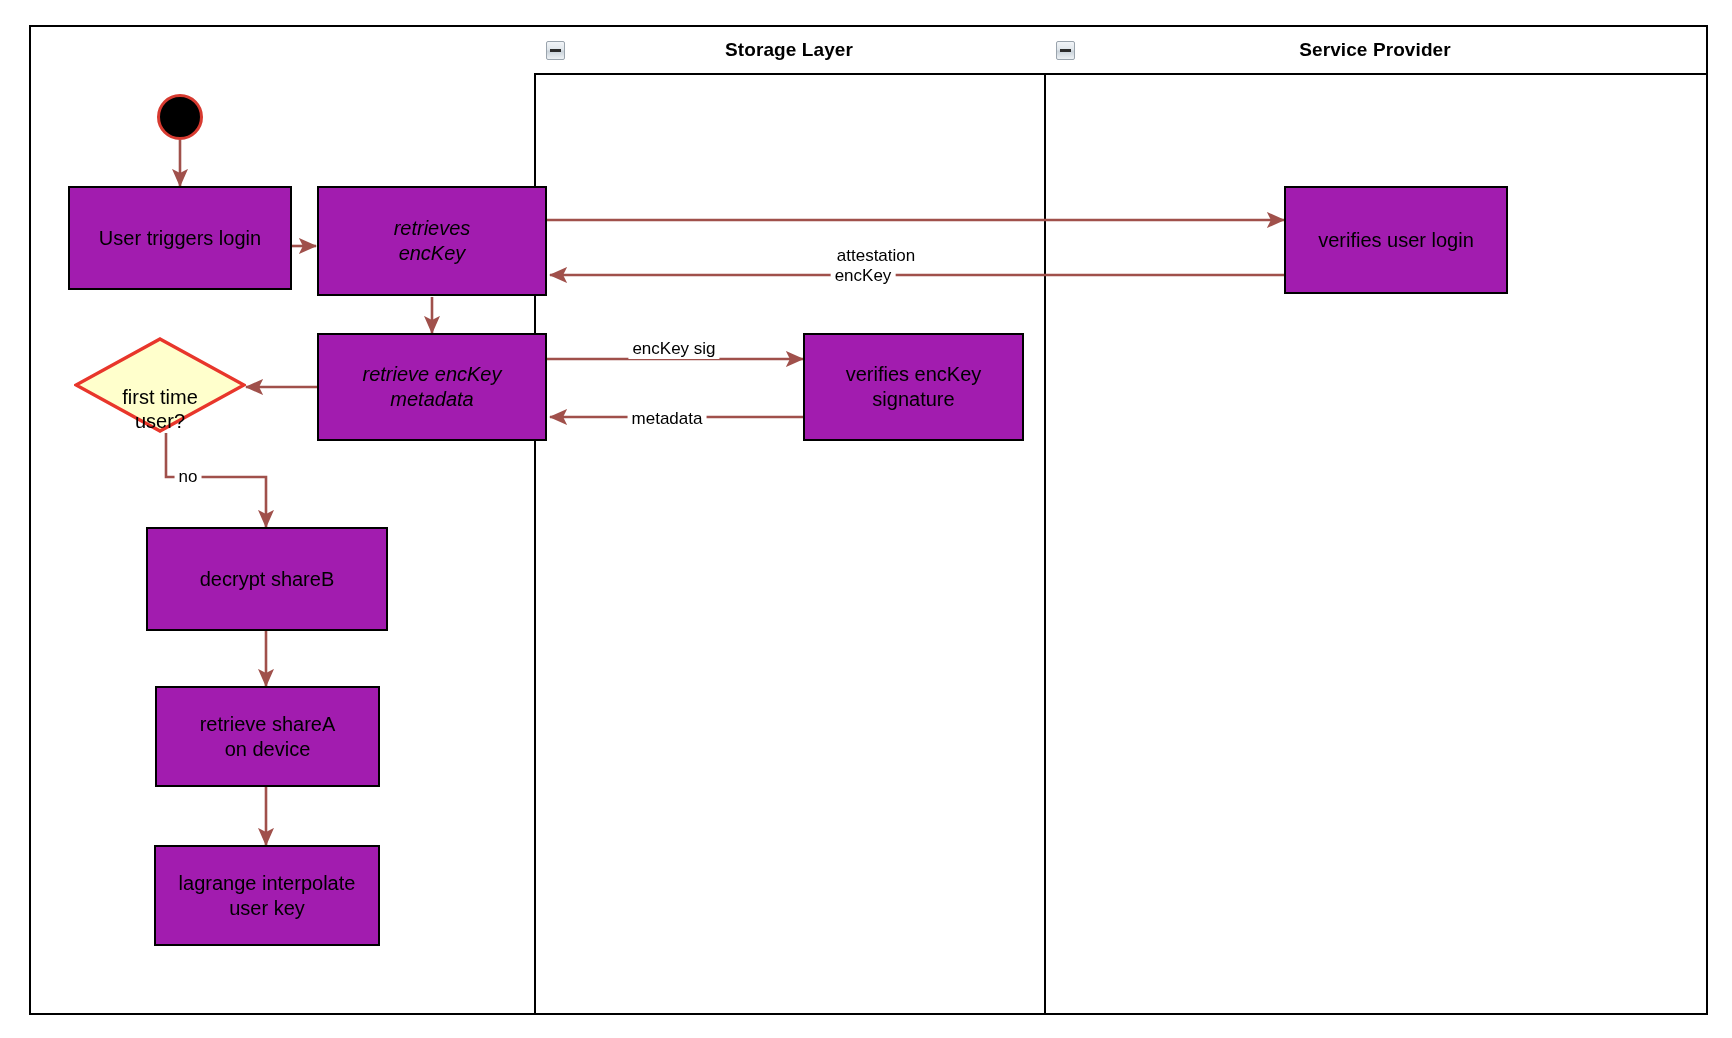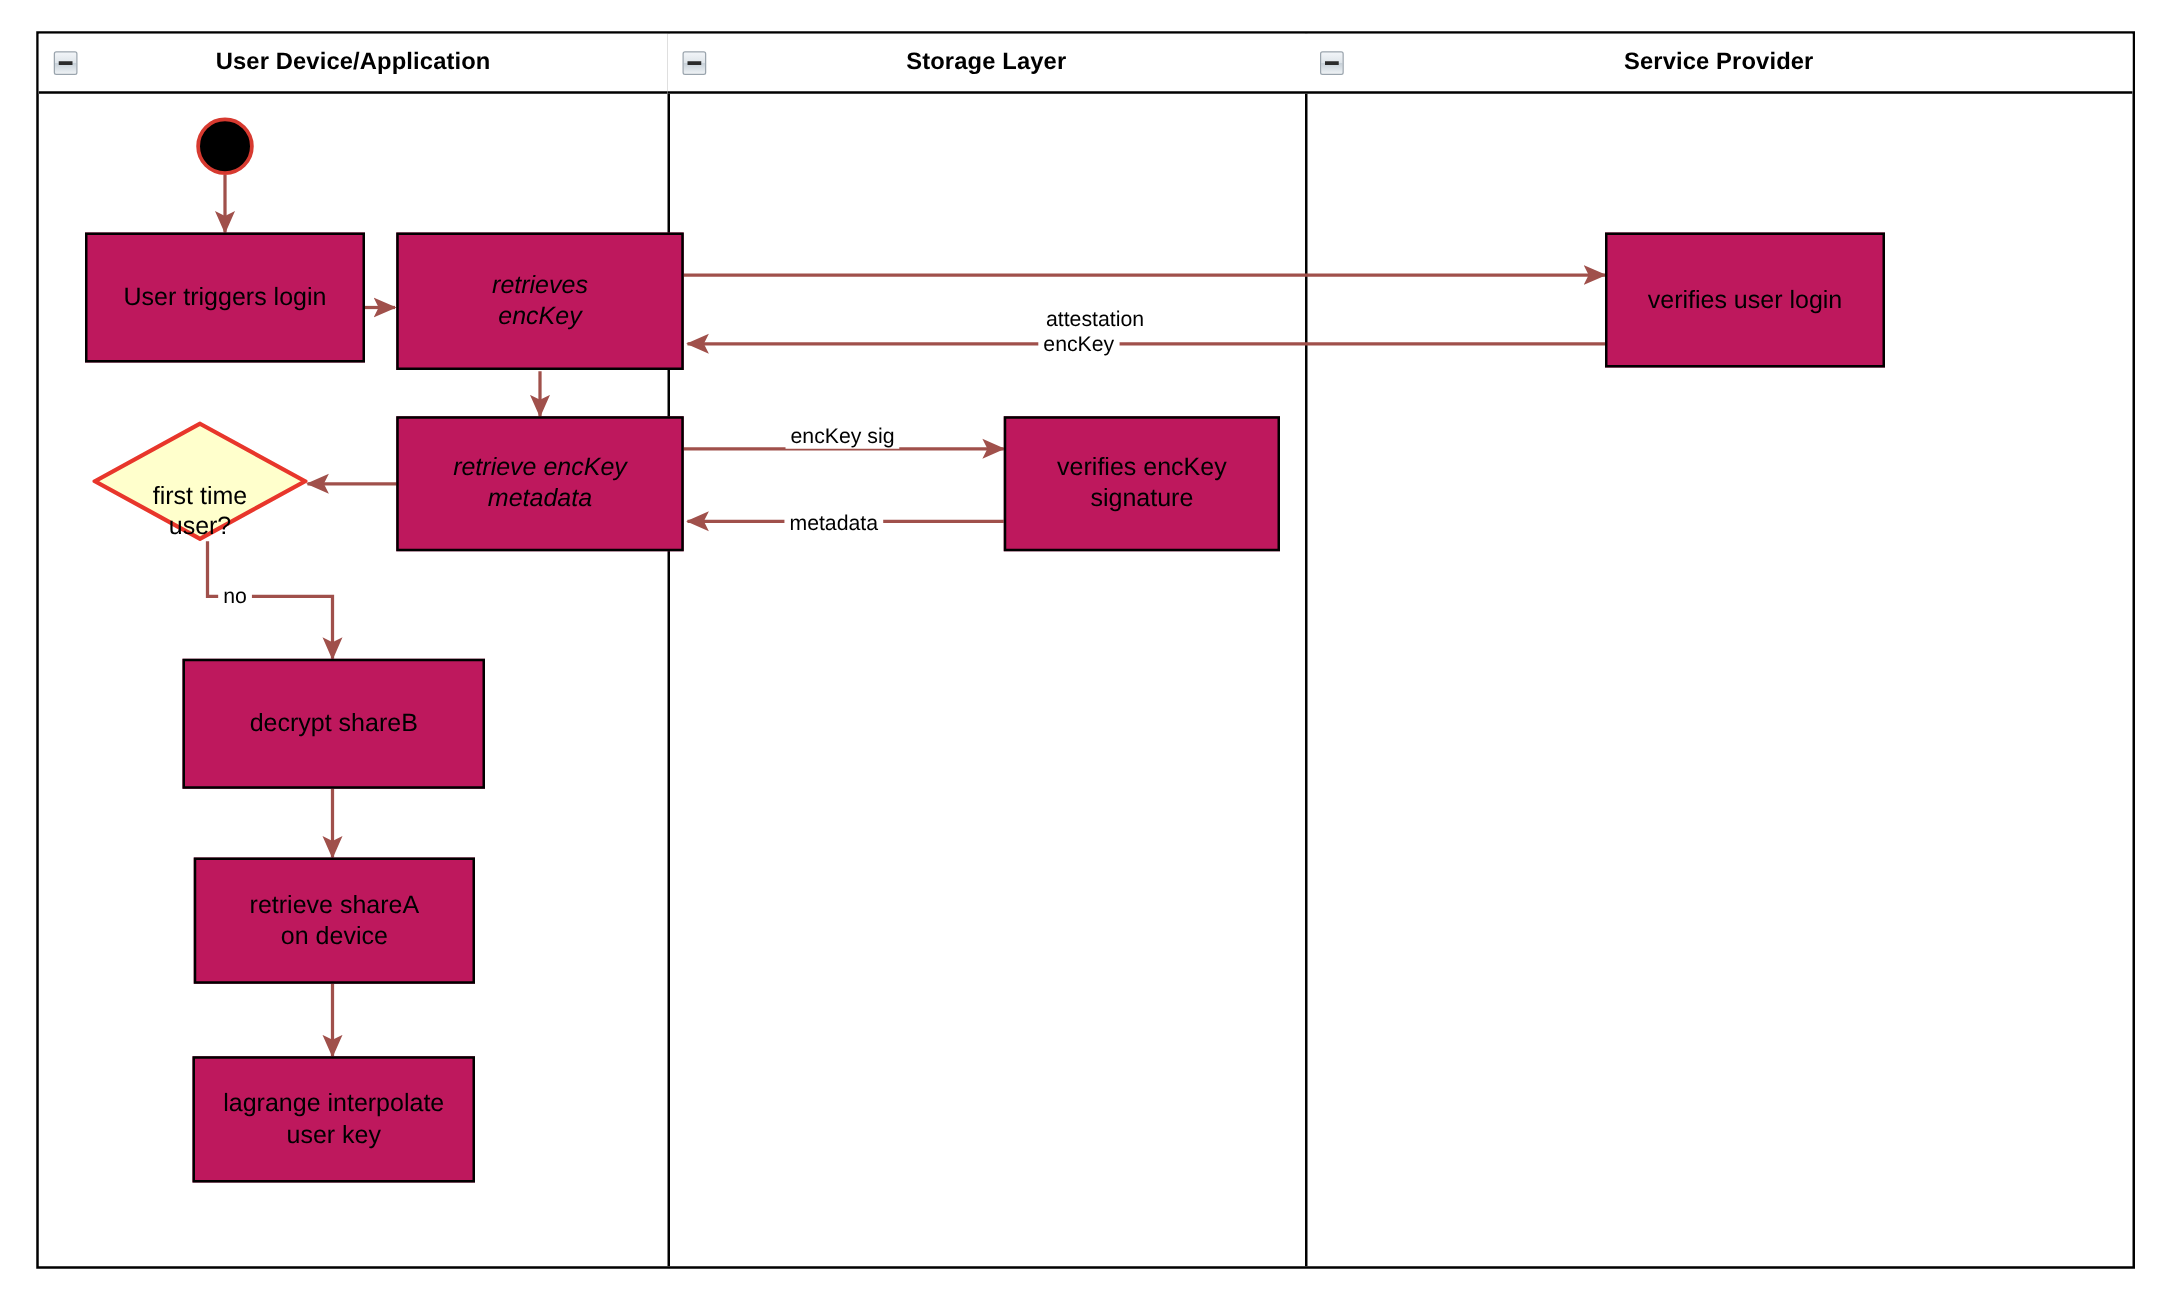--- a/index.html
+++ b/index.html
@@ -80,21 +80,21 @@
     display: block;
     width: 11px;
     height: 3px;
     background: #2b2b2b;
   }
 
   
   .node {
     position: absolute;
     box-sizing: border-box;
-    background: #be185d;
+    background: #a21caf;
     border: 2px solid #000000;
     display: flex;
     align-items: center;
     justify-content: center;
     text-align: center;
     color: #000000;
     font-size: 20px;
     line-height: 1.25;
     padding: 2px 6px;
   }
@@ -154,26 +154,20 @@
 </head>
 <body>
 
 <div id="canvas">
 
   <div class="pool">
 
     <div class="lane-divider" style="left:503px;"></div>
     <div class="lane-divider" style="left:1013px;"></div>
 
-    <div class="lane-header" style="left:0px;width:503px;">
-      <div class="collapse-icon">
-          <i></i>
-        </div>
-      <div class="lane-title">User Device/Application</div>
-    </div>
 
     <div class="lane-header" style="left:503px;width:510px;">
       <div class="collapse-icon">
           <i></i>
         </div>
       <div class="lane-title">Storage Layer</div>
     </div>
 
     <div class="lane-header" style="left:1013px;width:662px;">
       <div class="collapse-icon">

